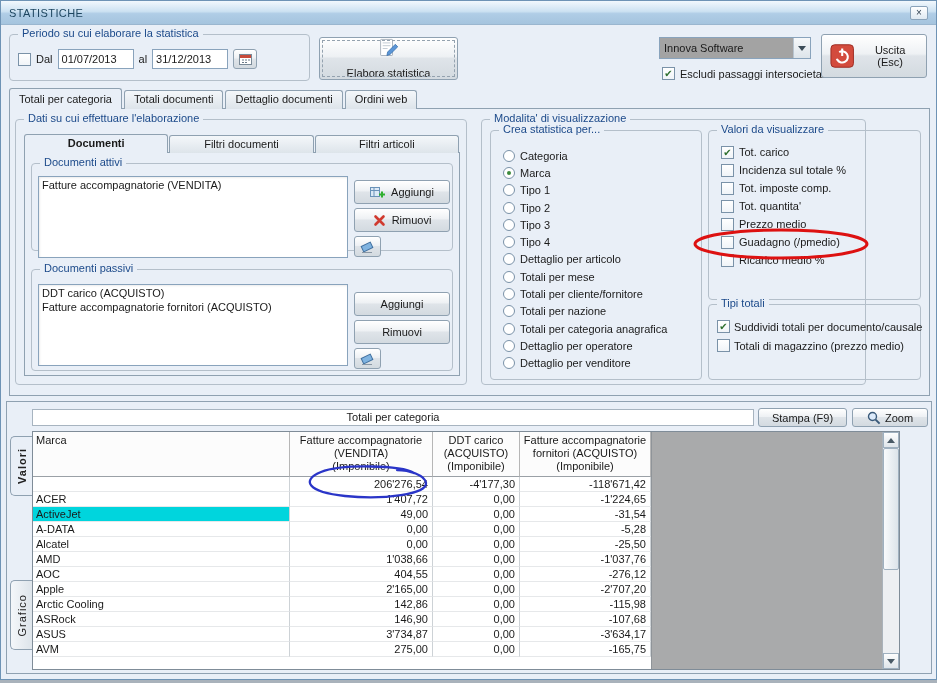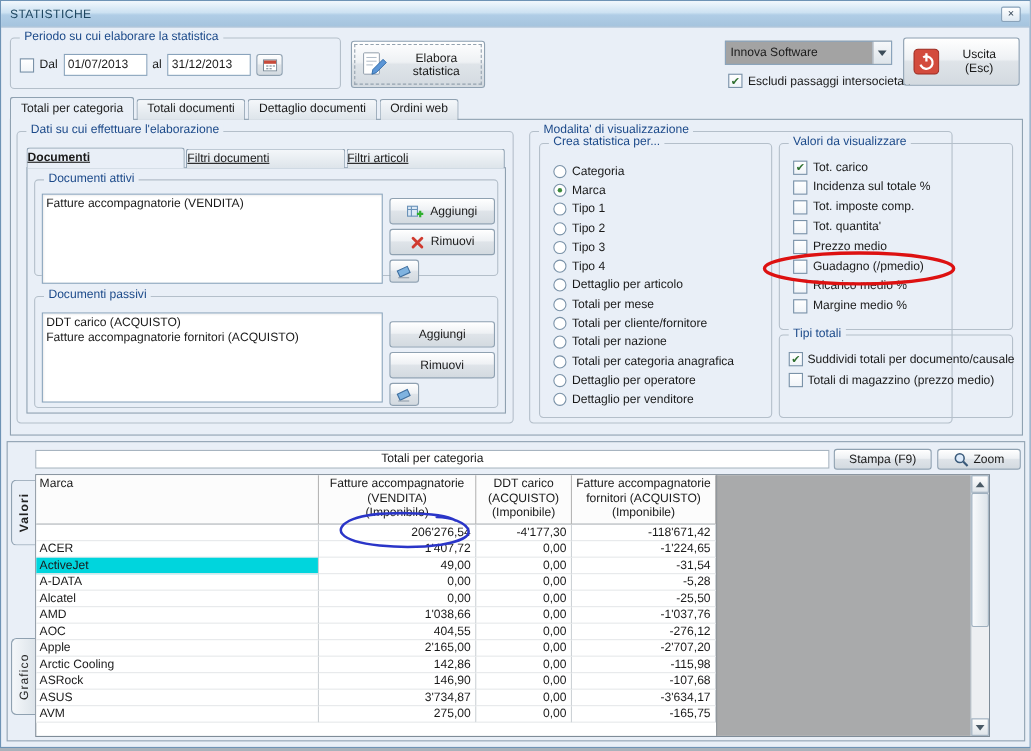--- a/index.html
+++ b/index.html
@@ -21,36 +21,36 @@
 .radio{width:12px;height:12px;border:1px solid #7a92a8;border-radius:50%;background:#fff;display:inline-block;position:relative;flex:none;}
 .radio.sel::after{content:"";position:absolute;left:3px;top:3px;width:4px;height:4px;border-radius:50%;background:#3c8a3c;}
 .opt{display:flex;align-items:center;gap:5px;padding-left:10px;cursor:pointer;}
 .olabel{white-space:nowrap;}
 
 .period{left:8px;top:33px;width:301px;height:47px;}
 .prow{position:absolute;left:8px;top:14px;right:6px;display:flex;align-items:center;gap:5px;}
 .date{width:76px;}
 .calbtn{width:24px;height:20px;padding:0;}
 
-.elabora{position:absolute;left:318px;top:36px;width:122px;height:43px;outline:1px dashed #94a2af;outline-offset:-4px;justify-content:flex-start;padding:0 8px;gap:8px;}
+.elabora{position:absolute;left:318px;top:36px;width:139px;height:43px;outline:1px dashed #94a2af;outline-offset:-4px;justify-content:flex-start;padding:0 8px;gap:8px;flex-direction:column;}
 .selectbox{position:absolute;left:658px;top:36px;width:152px;height:22px;border:1px solid #89a3bc;background:#a3a3a3;display:flex;align-items:center;cursor:pointer;}
 .sel-text{flex:1;padding-left:4px;}
 .sel-arrow{width:17px;height:100%;border-left:1px solid #b8c4cf;background:linear-gradient(#f6f8fa,#dde4ea);display:flex;align-items:center;justify-content:center;}
 .sel-arrow::after{content:"";border-left:4px solid transparent;border-right:4px solid transparent;border-top:5px solid #3c4c58;}
 .escludi{position:absolute;left:661px;top:66px;display:flex;align-items:center;gap:5px;cursor:pointer;}
 .uscita{position:absolute;left:820px;top:33px;width:106px;height:44px;justify-content:flex-start;padding:14px 8px;gap:8px;}
 
 .main-tabs{position:absolute;left:8px;top:87px;height:21px;display:flex;align-items:flex-end;z-index:3;}
 .maintab{height:19px;line-height:17px;padding:0 9px;border:1px solid #8fa1b1;border-bottom:none;border-radius:3px 3px 0 0;background:linear-gradient(#f4f7fa,#dde4ea);margin-right:2px;cursor:pointer;white-space:nowrap;}
 .maintab.active{height:21px;line-height:20px;background:#e9eff7;position:relative;z-index:4;}
 .tab-panel{position:absolute;left:8px;top:107px;width:921px;height:288px;border:1px solid #8fa1b1;background:#e9eff7;}
 
 .dati{left:14px;top:118px;width:452px;height:266px;}
 .inner-tabs{position:absolute;left:8px;top:14px;width:436px;display:flex;align-items:flex-end;z-index:2;height:19px;}
-.innertab{flex:1;height:18px;line-height:17px;border:1px solid #8fa1b1;border-bottom:none;border-radius:3px 3px 0 0;background:linear-gradient(#f4f7fa,#dde4ea);margin-right:1px;cursor:pointer;text-decoration:underline;}
+.innertab{flex:1;text-align:center;height:18px;line-height:17px;border:1px solid #8fa1b1;border-bottom:none;border-radius:3px 3px 0 0;background:linear-gradient(#f4f7fa,#dde4ea);margin-right:1px;cursor:pointer;}
 .innertab.active{font-weight:bold;background:#e9eff7;height:19px;}
 .inner-panel{position:absolute;left:8px;top:32px;width:436px;height:224px;border:1px solid #8fa1b1;}
 .attivi{left:6px;top:10px;width:422px;height:88px;}
 .passivi{left:6px;top:116px;width:422px;height:102px;}
 .listbox{position:absolute;background:#fff;border:1px solid #89a3bc;box-shadow:inset 1px 1px 2px rgba(0,0,0,.08);padding:1px;overflow:hidden;}
 .lb1{left:6px;top:12px;width:310px;height:82px;}
 .lb2{left:6px;top:14px;width:310px;height:82px;}
 .list-item{height:14px;line-height:14px;padding:0 2px;white-space:nowrap;cursor:default;}
 .agg1{position:absolute;left:322px;top:16px;width:96px;height:24px;}
 .rim1{position:absolute;left:322px;top:44px;width:96px;height:24px;}
@@ -318,24 +318,20 @@
             <span class="olabel">Prezzo medio</span>
           </div>
           <div class="opt">
             <span class="cb"></span>
             <span class="olabel">Guadagno (/pmedio)</span>
           </div>
           <div class="opt">
             <span class="cb"></span>
             <span class="olabel">Ricarico medio %</span>
           </div>
-          <div class="opt">
-            <span class="cb"></span>
-            <span class="olabel">Margine medio %</span>
-          </div>
         </div>
     </div>
 
     <div class="group tipi-box">
       <span class="legend">Tipi totali</span>
       <div class="opts">
           <div class="opt">
             <span class="cb checked"></span>
             <span class="olabel">Suddividi totali per documento/causale</span>
           </div>

